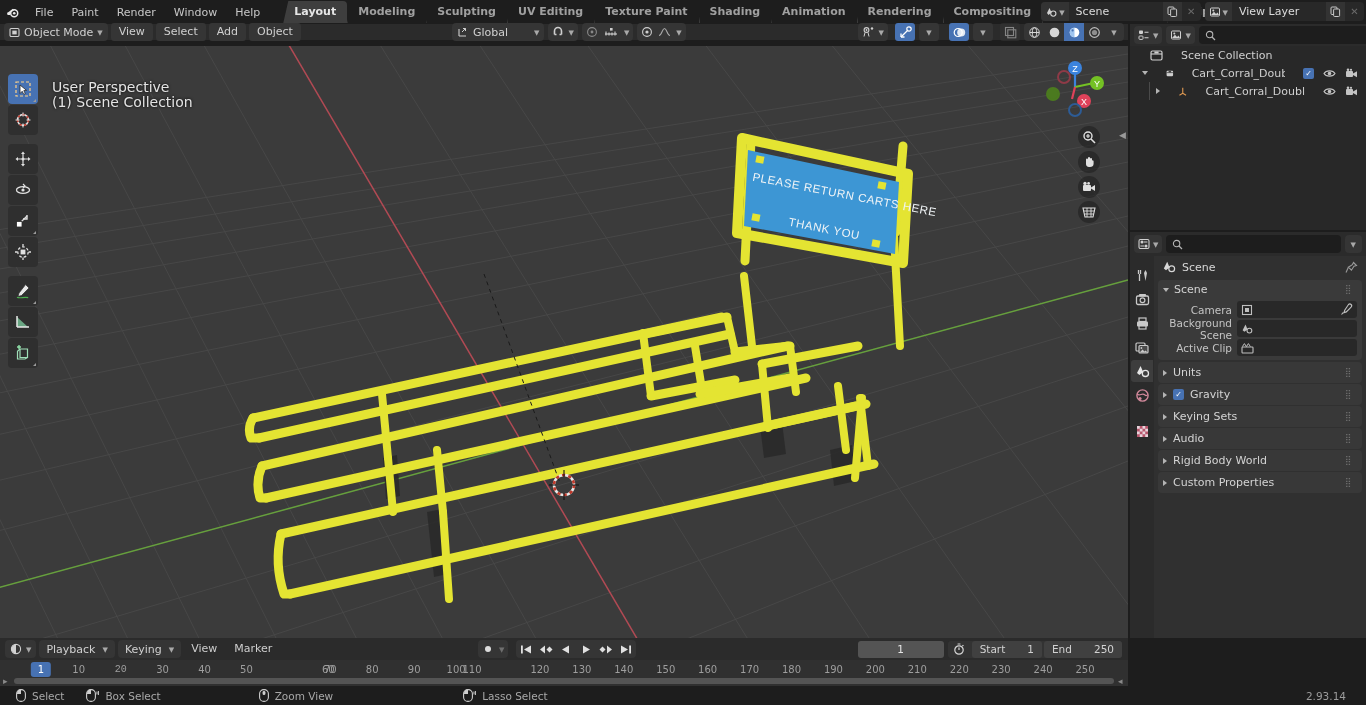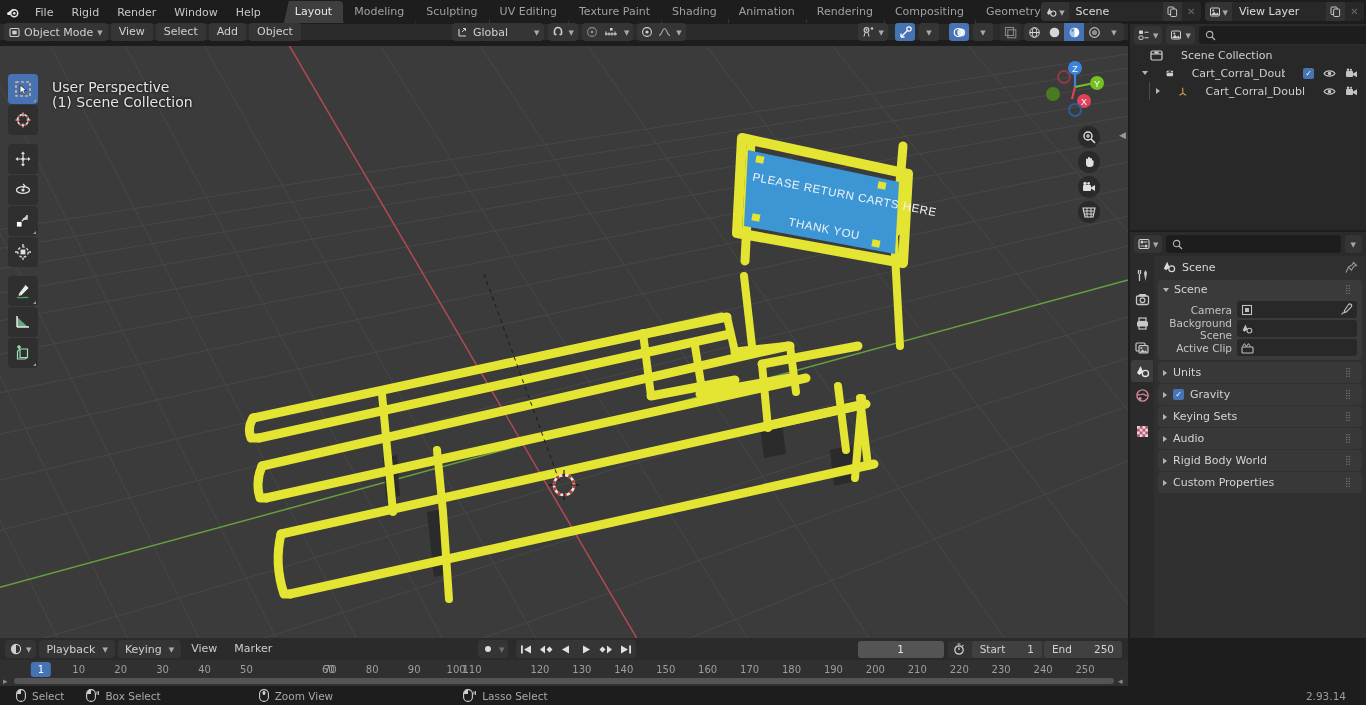--- a/index.html
+++ b/index.html
@@ -8,21 +8,21 @@
     font-size:11px; -webkit-font-smoothing:antialiased; }
   .app { position:relative; width:1366px; height:705px; }
 
   
   .topbar { position:absolute; left:0; top:0; width:1366px; height:24px;
     background:#1d1d1d; display:flex; align-items:center; }
   .blender-logo { width:26px; height:24px; display:flex; align-items:center; justify-content:center; }
   .menu-item { padding:3px 9px; font-size:11px; color:#c7c7c7; border-radius:3px; white-space:nowrap;}
   .tabs { display:flex; align-items:center; margin-left:14px; height:24px; }
   .tab { padding:4px 11px 5px; font-size:11px; color:#a0a0a0; position:relative; white-space:nowrap;
-     clip-path: polygon(5px 0, 100% 0, 100% 100%, 0 100%); }
+     clip-path: polygon(5px 0, 100% 0, 100% 100%, 0 100%); font-weight: bold; }
   .tab + .tab { box-shadow:inset 1px 0 0 #3a3a3a; }
   .tab.active { background:#3e3e3e; color:#e6e6e6; border-radius:4px 4px 0 0; }
   .tab-plus { padding:3px 8px; color:#8a8a8a; font-size:13px; }
   .topbar-right { position:absolute; right:2px; top:2px; display:flex; align-items:center; gap:4px; }
   .field-group { display:flex; align-items:center; background:#282828; border-radius:4px; height:19px; }
   .fg-icon { display:flex; align-items:center; gap:2px; background:#333; border-radius:4px 0 0 4px;
      padding:0 4px; height:19px; }
   .fg-text { padding:0 7px; color:#dcdcdc; font-size:11px; min-width:94px; height:19px; line-height:19px;}
   .fg-btn { width:19px; height:19px; display:flex; align-items:center; justify-content:center;
      background:#333; color:#c0c0c0; font-size:10px; }
@@ -132,21 +132,21 @@
   <div class="topbar">
     <div class="blender-logo">
       <svg width="16" height="16" viewBox="0 0 16 16">
         <path d="M3 9.5 L8.5 5.5" stroke="#e8e8e8" stroke-width="1.6" fill="none"></path>
         <circle cx="9.2" cy="9.3" r="3.5" fill="none" stroke="#e8e8e8" stroke-width="1.5"></circle>
         <circle cx="9.2" cy="9.3" r="1.3" fill="#e8e8e8"></circle>
         <path d="M2 8.8 L6 8.8 L5 11 L2.6 11 Z" fill="#e8e8e8"></path>
       </svg>
     </div>
     <div class="menu-item">File</div>
-    <div class="menu-item">Rigid</div>
+    <div class="menu-item">Paint</div>
     <div class="menu-item">Render</div>
     <div class="menu-item">Window</div>
     <div class="menu-item">Help</div>
 
     <div class="tabs">
       <div class="tab active">Layout</div>
       <div class="tab">Modeling</div>
       <div class="tab">Sculpting</div>
       <div class="tab">UV Editing</div>
       <div class="tab">Texture Paint</div>
@@ -662,21 +662,21 @@
           <span>End</span>
           <span>250</span>
         </div>
       </div>
     </div>
   </div>
 
   <div class="tl-strip">
     <div id="tl-ticks">
         <div class="tl-tick" style="left: 78.7349px;">10</div>
-        <div class="tl-tick" style="left: 120.663px;">20</div>
+        <div class="tl-tick" style="left: 120.663px; font-family: Liberation Mono, monospace;">20</div>
         <div class="tl-tick" style="left: 162.59px;">30</div>
         <div class="tl-tick" style="left: 204.518px; text-align: right;">40</div>
         <div class="tl-tick" style="left: 246.446px;">50</div>
         <div class="tl-tick" style="left: 288.373px; margin-left: 40px;">60</div>
         <div class="tl-tick" style="left: 330.301px;">70</div>
         <div class="tl-tick" style="left: 372.229px;">80</div>
         <div class="tl-tick" style="left: 414.157px;">90</div>
         <div class="tl-tick" style="left: 456.084px;">100</div>
         <div class="tl-tick" style="left: 472px;">110</div>
         <div class="tl-tick" style="left: 539.94px;">120</div>

